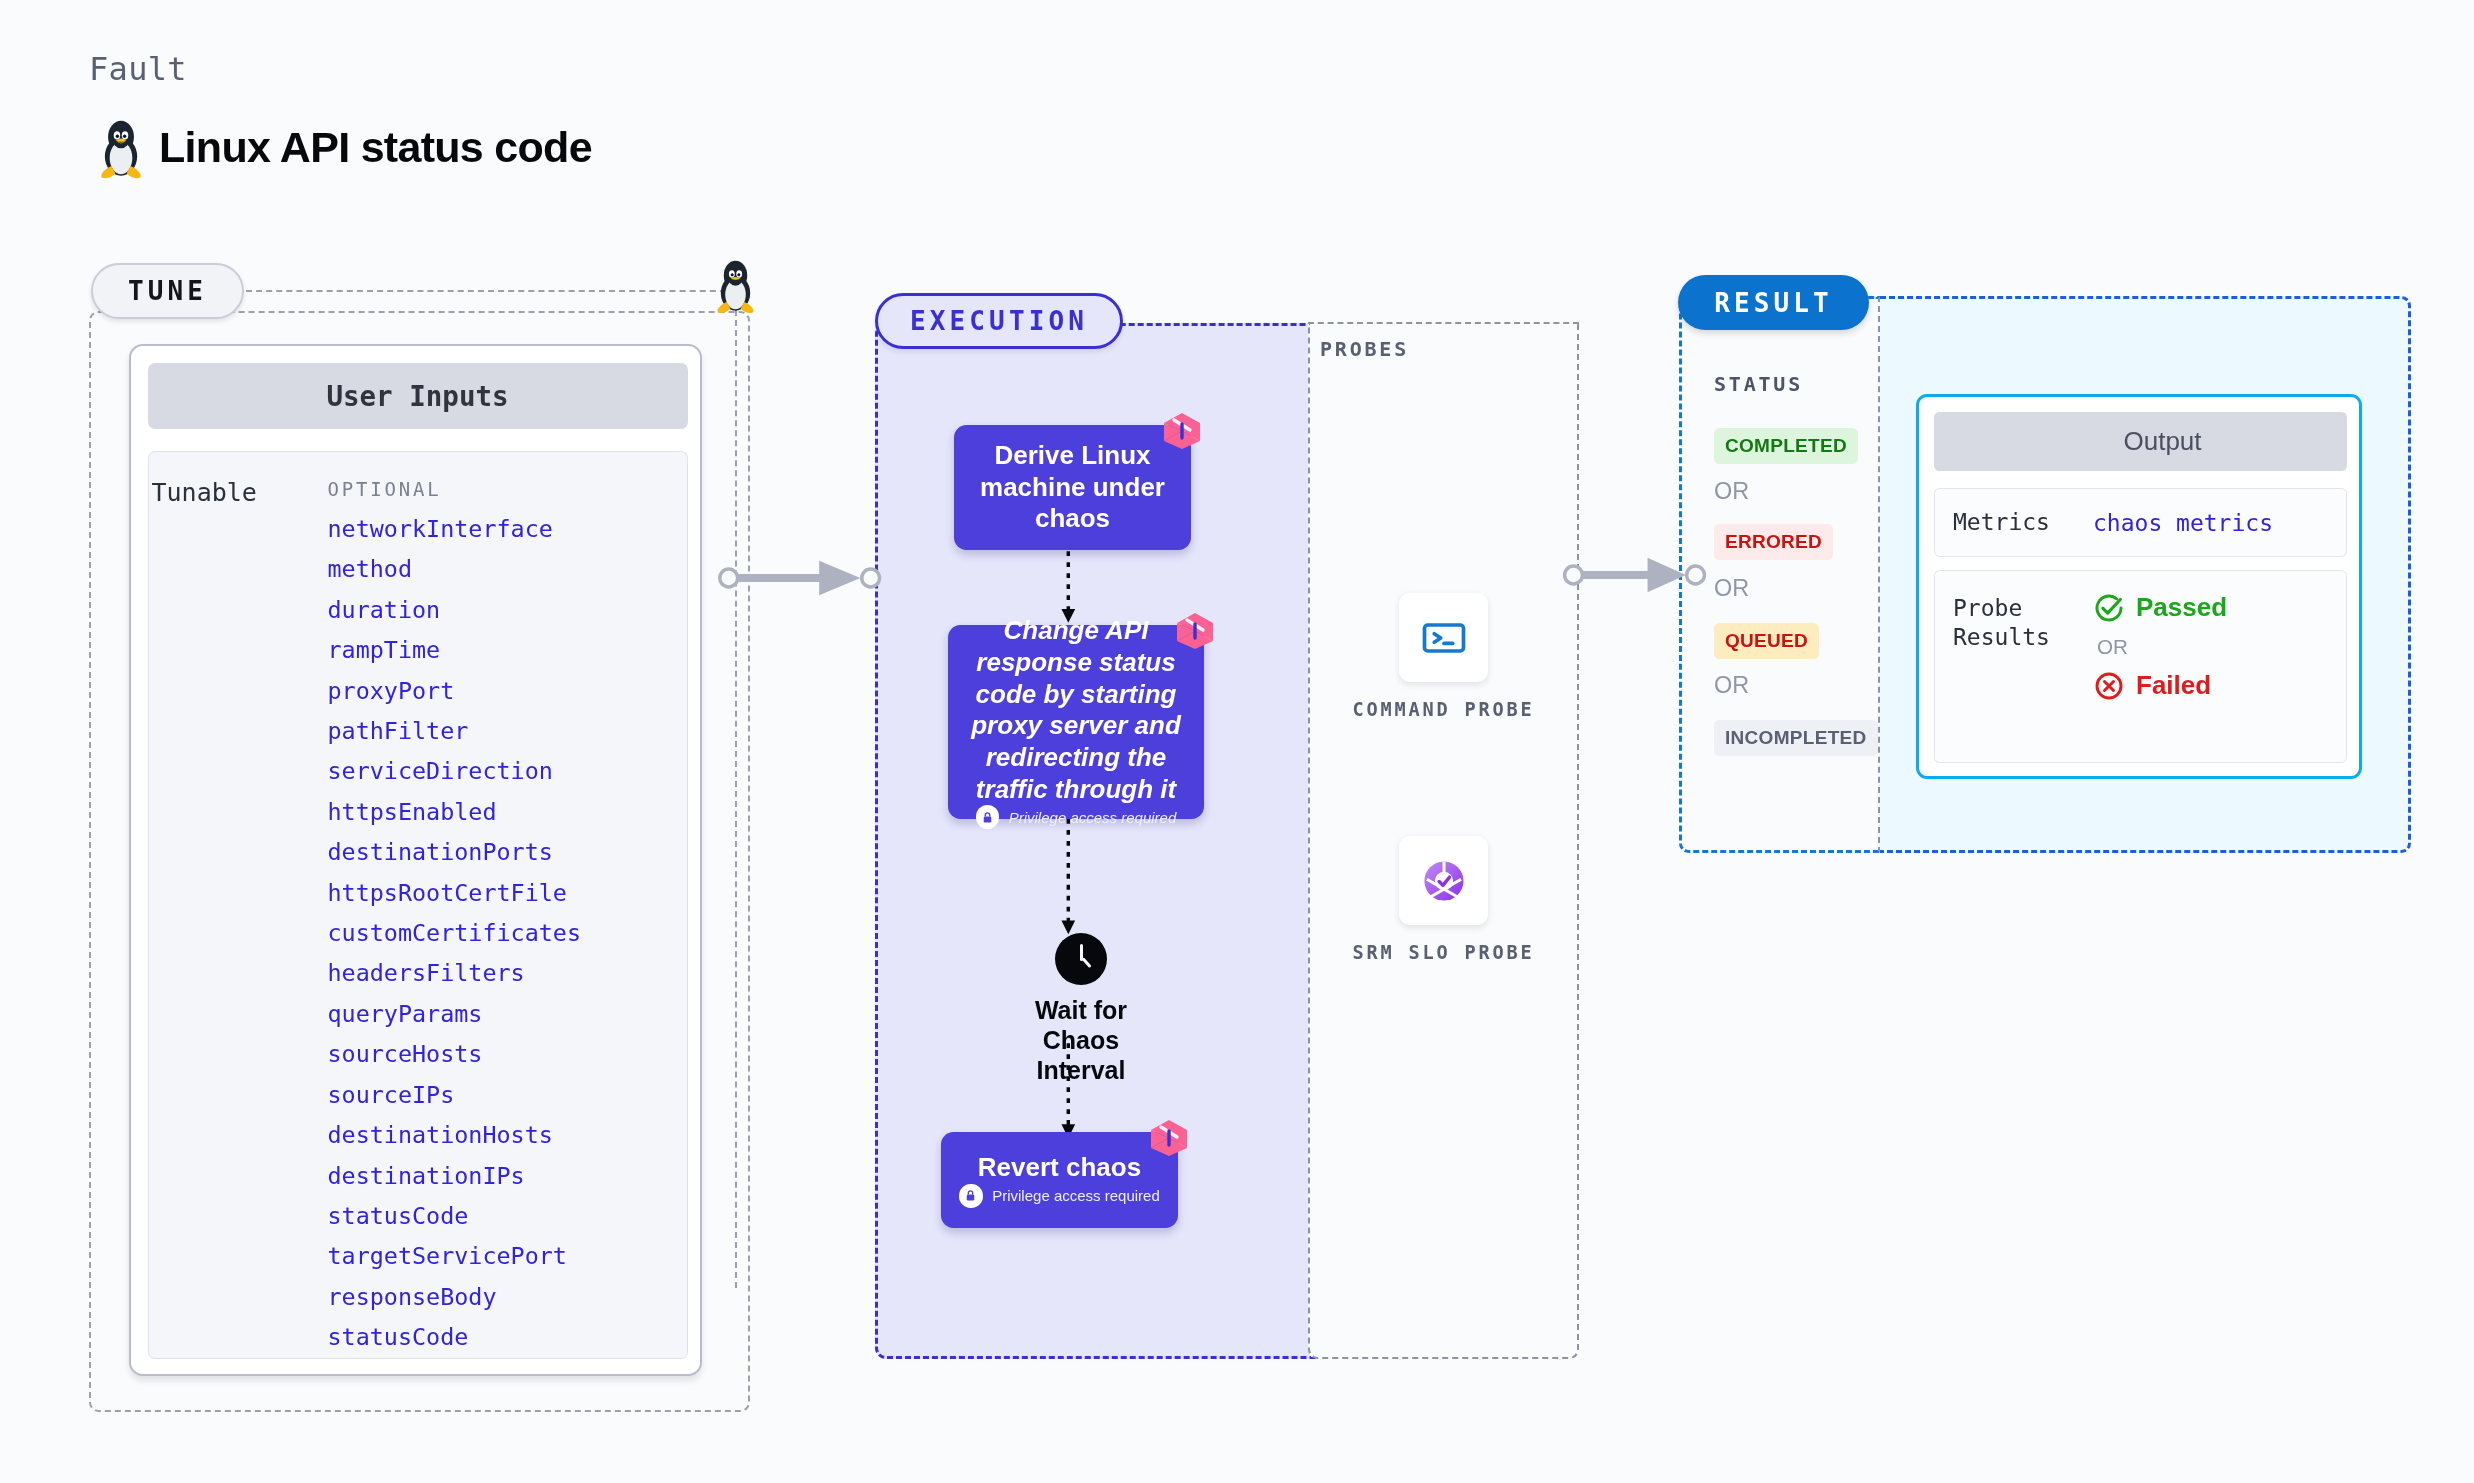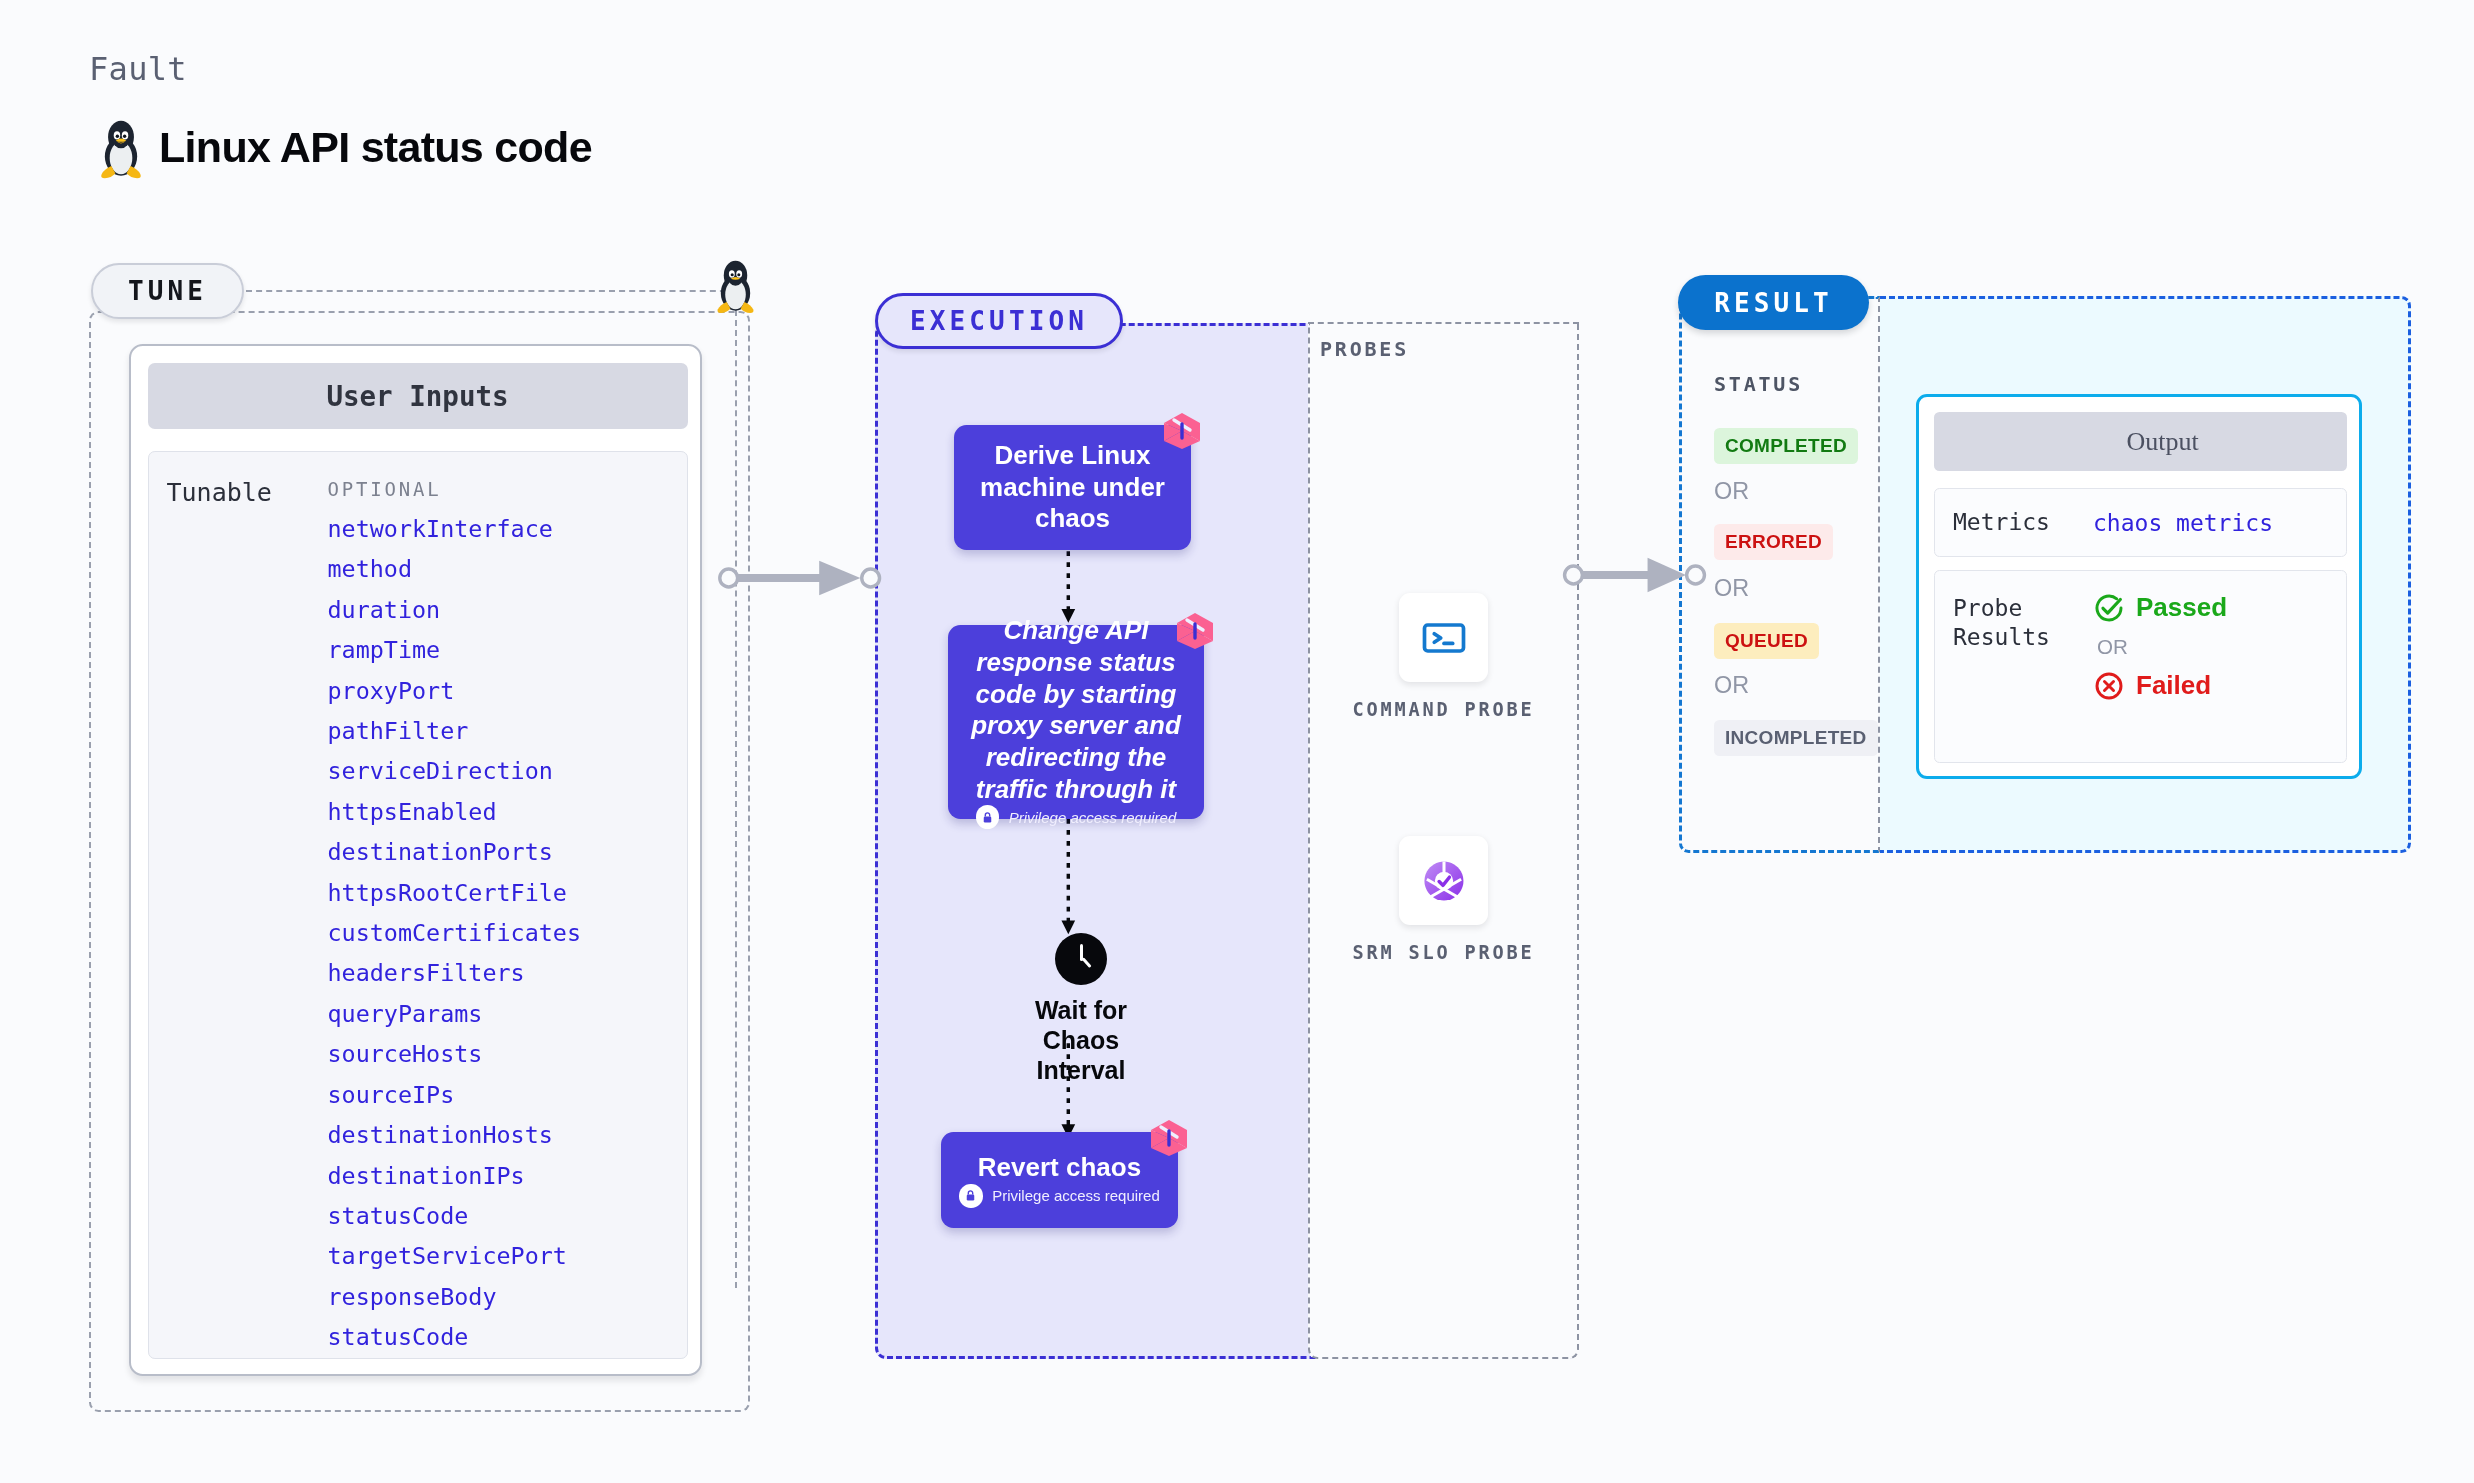--- a/index.html
+++ b/index.html
@@ -72,21 +72,21 @@
     font-family: "DejaVu Sans Mono", monospace;
     font-size: 27.5px; font-weight: bold; color: #30343f;
   }
   .card-body {
     position: absolute; left: 16.5px; top: 105px; width: 540px; height: 908px;
     background: #f5f6fa; border: 1.4px solid #dfe2ea; border-radius: 6.9px;
     padding: 26px 0 0 0;
     display: flex;
   }
   .body-left {
-    width: 179px; padding-left: 18px; flex: none;
+    width: 179px; padding-left: 3px; flex: none;
   }
   .tunable-label {
     font-family: "DejaVu Sans Mono", monospace;
     font-size: 25px; color: #2b2f3a;
   }
   .body-right { flex: 1; }
   .optional-label {
     font-family: "DejaVu Sans Mono", monospace;
     font-size: 19px; color: #7c818f; letter-spacing: 2.8px; margin-bottom: 18px;
   }
@@ -225,21 +225,21 @@
   }
 
   .output-card {
     position: absolute; left: 1916px; top: 394px; width: 446px; height: 385px;
     background: #ffffff; border: 3.4px solid #0cacec; border-radius: 11px;
   }
   .output-header {
     position: absolute; left: 15px; top: 15px; width: 413px; height: 59px;
     background: #d7d9e3; border-radius: 5.5px;
     display: flex; align-items: center; justify-content: center;
-    font-family: Liberation Serif, serif;
+    font-family: Liberation Sans, sans-serif;
     font-size: 26px; color: #4b5061; padding-left: 44px;
   }
   .output-row {
     position: absolute; left: 15px; width: 413px;
     background: #fbfcfe; border: 1.4px solid #e2e5ec; border-radius: 5.5px;
     display: flex; align-items: flex-start;
   }
   #row-metrics { top: 91px; height: 69px; align-items: center; }
   #row-probe  { top: 173px; height: 193px; }
   .row-key {

